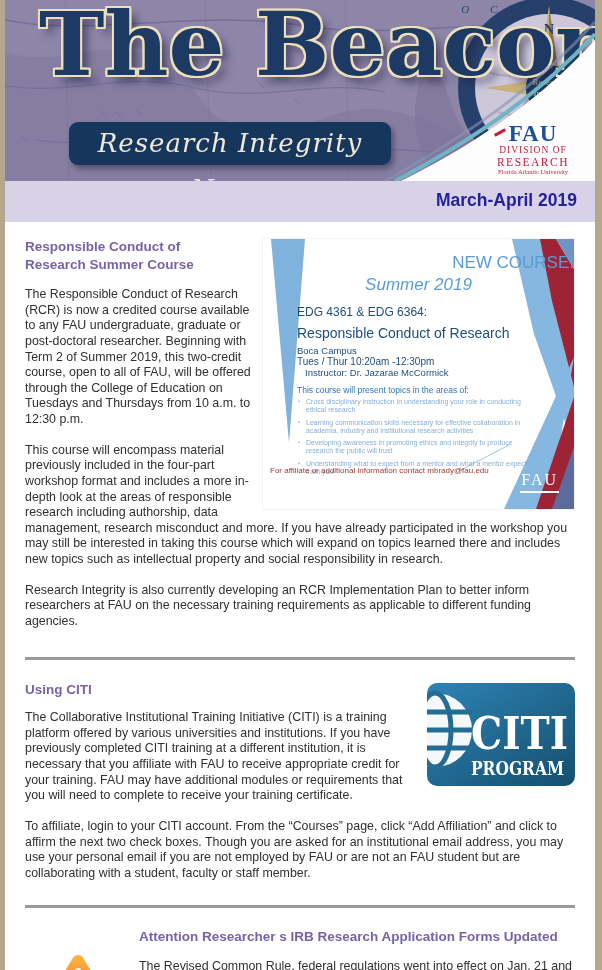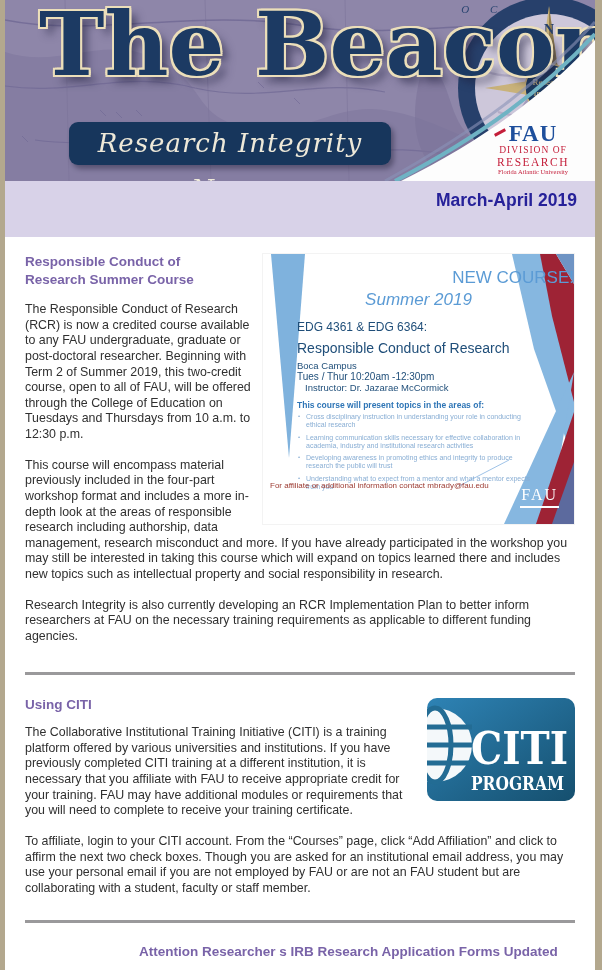--- a/index.html
+++ b/index.html
@@ -50,21 +50,21 @@
   .fau-word { font-size:23px; font-weight:bold; color:#1e4f9c; letter-spacing:1px; position:relative; }
   .fau-word .fau-mark {
     position:absolute; left:17px; top:9px; width:12px; height:3px;
     background:#c41e3a; transform:rotate(-28deg);
   }
   .fau-div1 { font-size:9.5px; color:#c41e3a; letter-spacing:1px; }
   .fau-div2 { font-size:11.5px; color:#c41e3a; letter-spacing:1.5px; }
   .fau-univ { font-size:6.5px; color:#c41e3a; margin-top:1px; }
 
   
-  .date-banner { position:relative; height:56px; background:#d8d2e8; }
+  .date-banner { position:relative; height:41px; background:#d8d2e8; }
   .date-banner span {
     position:absolute; right:18px; top:9px;
     font-size:17.5px; font-weight:bold; color:#262199;
   }
 
   
   .content { padding:0 20px; font-size:12.4px; line-height:1.26; }
   .section-heading {
     color:#7963a8; font-size:13.5px; font-weight:bold; margin:0 0 14px 0; line-height:1.3;
   }
@@ -80,21 +80,21 @@
   }
   .flyer-shapes { position:absolute; left:0; top:0; }
   .flyer div { position:absolute; }
   .f-new { left:0; top:13px; width:100%; text-align:right; color:#5b9bd5; font-size:17px; }
   .f-summer { left:0; top:35px; width:100%; text-align:center; color:#5b9bd5; font-size:17px;font-style:italic; }
   .f-codes { left:34px; top:66px; color:#1f4e79; font-size:12px; }
   .f-title { left:34px; top:86px; color:#1f4e79; font-size:14px; }
   .f-campus { left:34px; top:106px; color:#1f4e79; font-size:9.5px; }
   .f-sched  { left:34px; top:117px; color:#1f4e79; font-size:10px; }
   .f-instr  { left:34px; top:128px; color:#1f4e79; font-size:9.5px;padding-left:8px; }
-  .f-intro  { left:34px; top:146px; color:#2e75b6; font-size:8.5px; font-weight:bold; }
+  .f-intro  { left:34px; top:146px; color:#2e75b6; font-size:8.5px; font-weight:normal; }
   .f-bullets { left:34px; top:159px; width:244px; }
   .f-bullets ul { margin:0; padding:0; list-style:none; }
   .f-bullets li {
     color:#89aed4; font-size:7px; line-height:1.15; margin-bottom:4.5px; padding-left:9px; position:relative;
   }
   .f-bullets li::before { content:"•"; position:absolute; left:1px; top:0; font-size:6px; color:#89aed4; }
   .f-contact { left:7px; top:227px; color:#9c3a31; font-size:8px; }
   .flyer-fau {
     right:15px; bottom:16px; color:#ffffff; font-family:"Liberation Serif", serif;
     font-size:16px; letter-spacing:2px; border-bottom:2px solid #ffffff; padding:0 1px 1px 1px;

